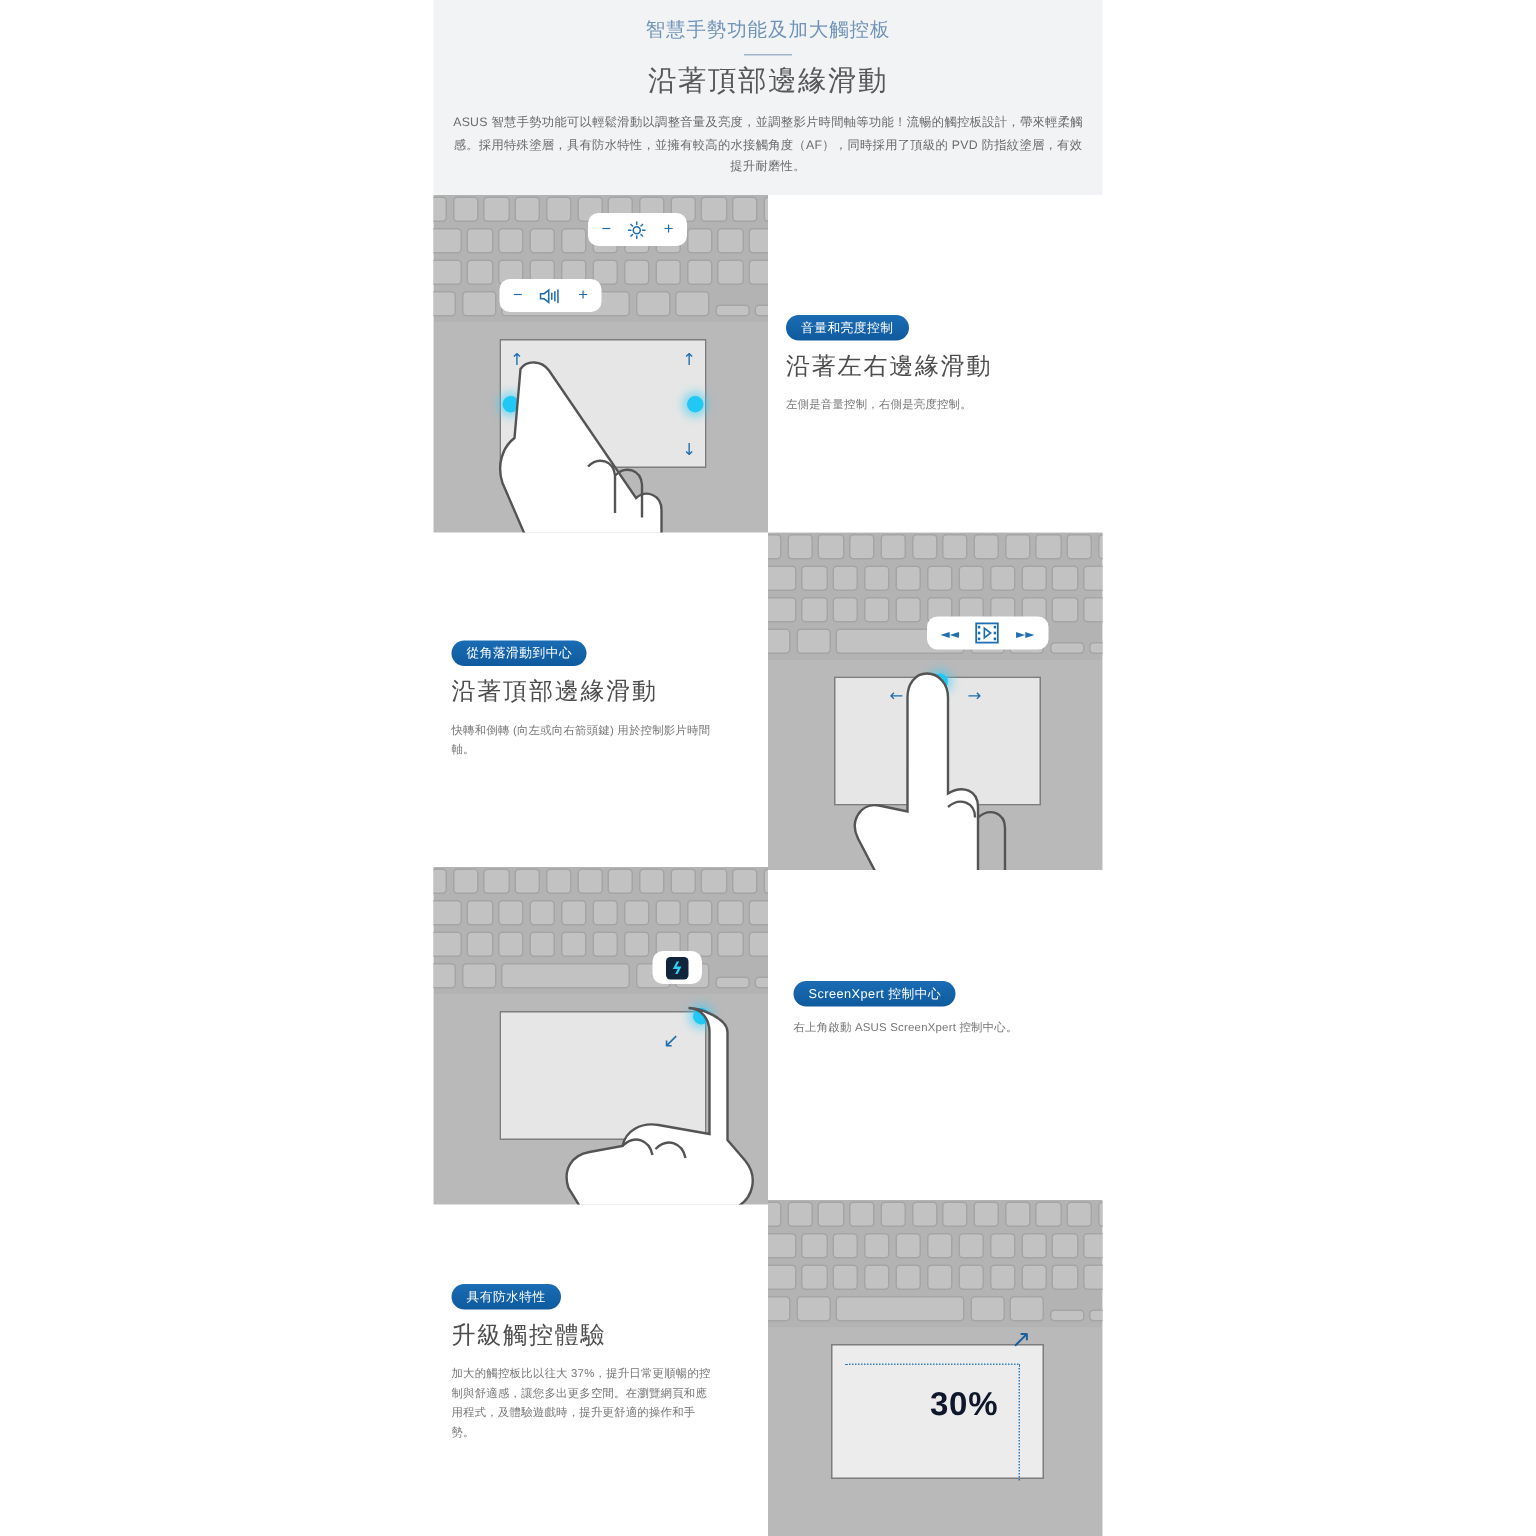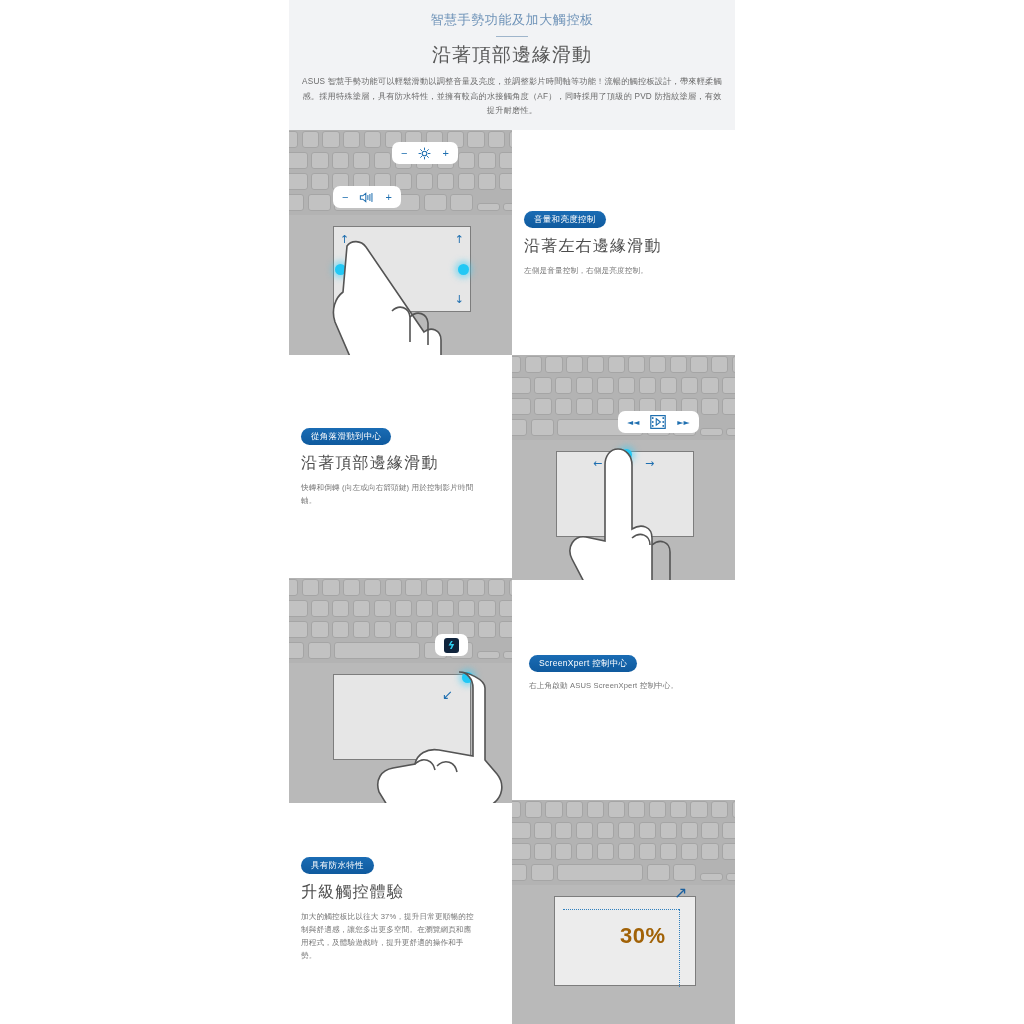--- a/index.html
+++ b/index.html
@@ -215,21 +215,21 @@
   .dashH {
     position: absolute;
     border-top: 1.6px dotted #2e7fbe;
   }
   .dashV {
     position: absolute;
     border-left: 1.6px dotted #2e7fbe;
   }
   .pct {
     position: absolute;
-    color: #a16207;
+    color: #0f172a;
     font-size: 22px;
     font-weight: bold;
     letter-spacing: 0.5px;
   }
   .diagArrow {
     position: absolute;
     color: #1a5f9e;
     font-size: 16px;
     font-family: "DejaVu Sans", sans-serif;
   }

